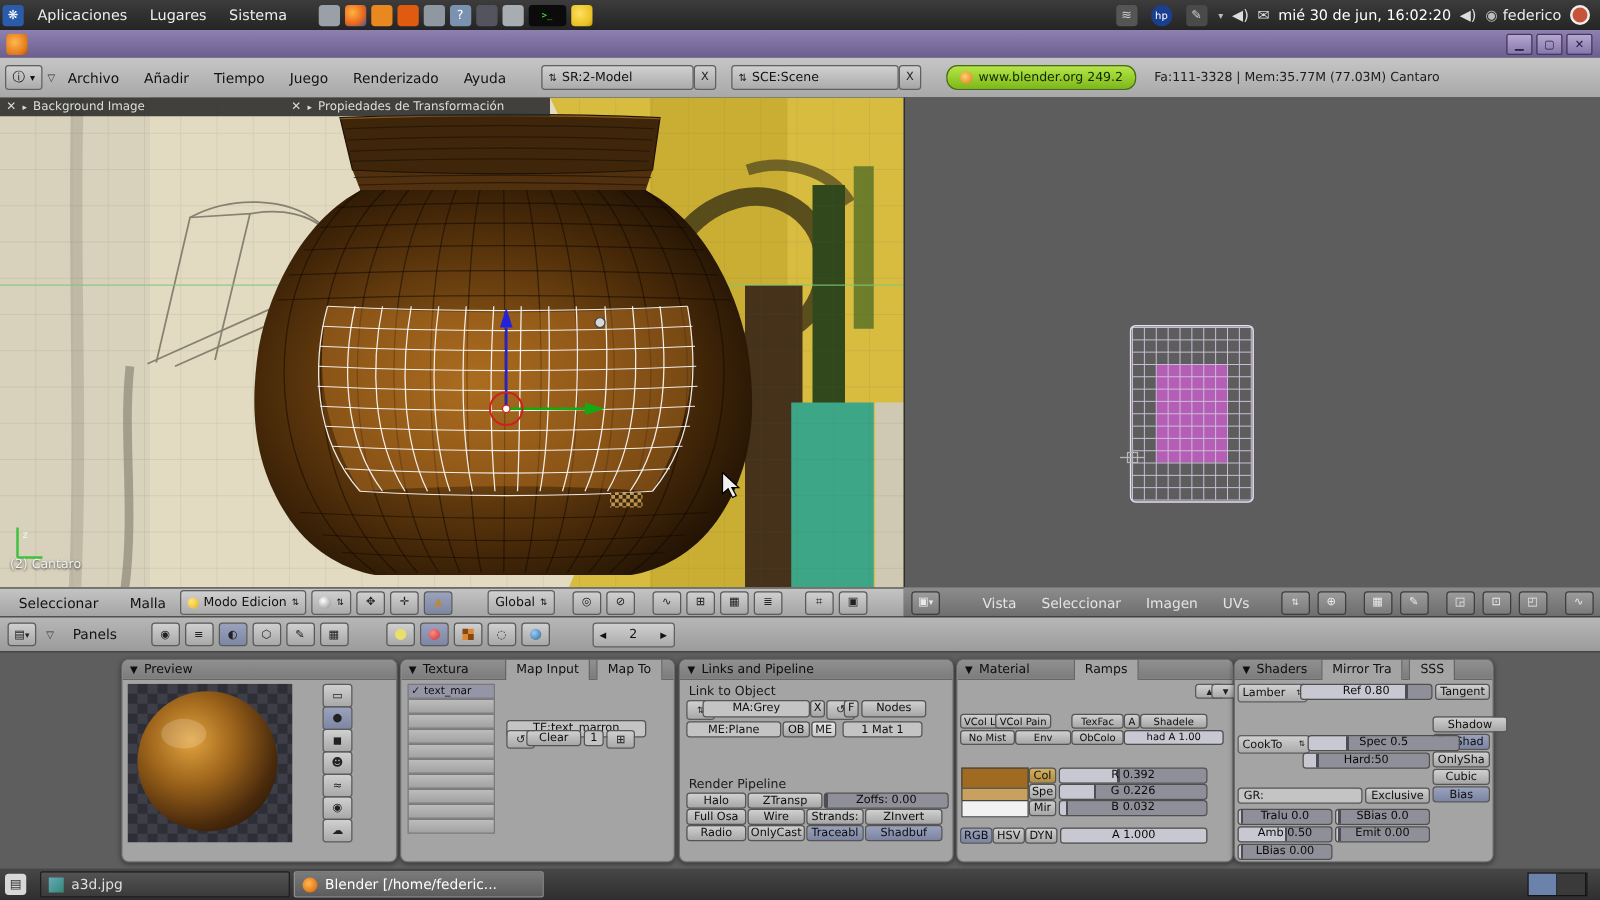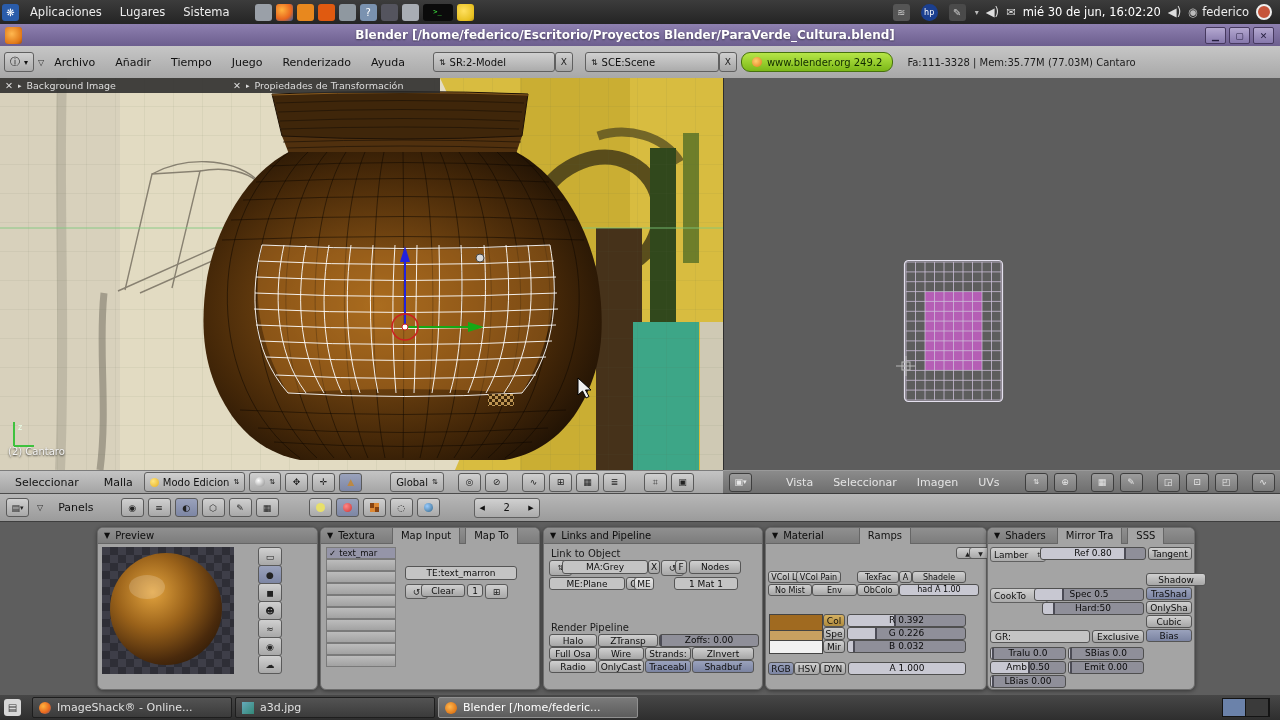--- a/index.html
+++ b/index.html
@@ -92,21 +92,20 @@
       <span style="display:inline-flex;align-items:center;gap:4px">
           <span style="color:#bbb">◉</span>
           <span>federico</span>
         </span>
       <span style="width:12px;height:12px;border:2px solid #eee;border-radius:50%;background:#c6543a;display:inline-block"></span>
     </div>
   </div>
 
   <div class="tbar">
     <span class="ico" style="background:radial-gradient(circle at 40% 40%,#ffb850,#e07818 70%,#9c4e08);margin-left:5px"></span>
-    <span class="title">Blender [/home/federico/Escritorio/Proyectos Blender/ParaVerde_Cultura.blend]</span>
     <span class="wbtns">
       <span class="wbtn">▁</span>
       <span class="wbtn">▢</span>
       <span class="wbtn">✕</span>
     </span>
   </div>
 
   <div class="bhead">
     <span class="dd" style="margin-left:4px">
         <span>ⓘ</span>
@@ -122,21 +121,21 @@
     <span class="dd" style="width:110px;margin-left:18px">
         <span style="font-size:8px">⇅</span>
         <span>SR:2-Model</span>
       </span>
     <span class="sq">X</span>
     <span class="dd" style="width:122px;margin-left:12px">
         <span style="font-size:8px">⇅</span>
         <span>SCE:Scene</span>
       </span>
     <span class="sq">X</span>
-    <span class="verbtn" style="margin-left:4px">
+    <span class="verbtn" style="margin-left:20px">
         <span style="width:10px;height:10px;border-radius:50%;background:radial-gradient(circle at 40% 40%,#ffd070,#e07818);margin-right:5px"></span>
         <span>www.blender.org 249.2</span>
       </span>
     <span class="stats">Fa:111-3328 | Mem:35.77M (77.03M) Cantaro</span>
   </div>
 
   <div class="v3d">
     <svg width="723" height="392" viewBox="0 0 723 392">
       <defs>
         <radialGradient id="potg" cx="0.44" cy="0.5" r="0.62">
@@ -441,37 +440,37 @@
       <span class="ibtn abs" style="left:160px;top:73px;width:18px">☻</span>
       <span class="ibtn abs" style="left:160px;top:91px;width:18px">≈</span>
       <span class="ibtn abs" style="left:160px;top:109px;width:18px">◉</span>
       <span class="ibtn abs" style="left:160px;top:127px;width:18px">☁</span>
     </div>
 
     <div class="panel" style="left:320px;width:220px">
       <div class="phead">
         <span class="tri">▼</span>
         <span>Textura</span>
-        <span class="ptab" style="margin-left:12px">Map Input</span>
+        <span class="ptab" style="margin-left:24px">Map Input</span>
         <span class="ptab">Map To</span>
       </div>
       <div class="trow sel" style="left:5px;top:19px">
           <span>✓</span>
           <span>text_mar</span>
         </div>
       <div class="trow" style="left:5px;top:31px"></div>
       <div class="trow" style="left:5px;top:43px"></div>
       <div class="trow" style="left:5px;top:55px"></div>
       <div class="trow" style="left:5px;top:67px"></div>
       <div class="trow" style="left:5px;top:79px"></div>
       <div class="trow" style="left:5px;top:91px"></div>
       <div class="trow" style="left:5px;top:103px"></div>
       <div class="trow" style="left:5px;top:115px"></div>
       <div class="trow" style="left:5px;top:127px"></div>
-      <div class="field" style="left:84px;top:38px;width:112px;height:14px">
+      <div class="field" style="left:84px;top:48px;width:112px;height:14px">
           <span>TE:text_marron</span>
         </div>
       <span class="ibtn abs" style="left:84px;top:56px;width:14px;height:13px">↺</span>
       <div class="bbtn" style="left:100px;top:56px;width:44px;height:13px">
           <span>Clear</span>
         </div>
       <div class="field" style="left:146px;top:56px;width:16px;height:13px">
           <span>1</span>
         </div>
       <span class="ibtn abs" style="left:164px;top:56px;width:14px;height:13px">⊞</span>
@@ -496,21 +495,21 @@
         </div>
       <div class="bbtn" style="left:145px;top:32px;width:52px;height:14px">
           <span>Nodes</span>
         </div>
       <div class="field" style="left:5px;top:49px;width:76px;height:13px">
           <span>ME:Plane</span>
         </div>
       <div class="bbtn" style="left:82px;top:49px;width:22px;height:13px">
           <span>OB</span>
         </div>
-      <div class="bbtn lit" style="left:90px;top:49px;width:20px;height:13px">
+      <div class="bbtn lit" style="left:105px;top:49px;width:20px;height:13px">
           <span>ME</span>
         </div>
       <div class="field" style="left:130px;top:49px;width:64px;height:13px">
           <span>1 Mat 1</span>
         </div>
       <span class="lbl" style="left:7px;top:94px">Render Pipeline</span>
       <div class="bbtn" style="left:5px;top:106px;width:48px;height:13px">
           <span>Halo</span>
         </div>
       <div class="bbtn" style="left:54px;top:106px;width:60px;height:13px">
@@ -644,21 +643,21 @@
       <div class="bbtn" style="left:158px;top:87px;width:46px;height:13px">
           <span>Cubic</span>
         </div>
       <div class="bbtn on" style="left:158px;top:101px;width:46px;height:13px">
           <span>Bias</span>
         </div>
       <div class="dd abs" style="left:2px;top:60px;width:50px;height:13px;font-size:9px;padding:0 3px">
           <span>CookTo</span>
           <span style="margin-left:auto;font-size:6px">⇅</span>
         </div>
-      <div class="slider" style="left:46px;top:60px;width:110px;--p:25%">
+      <div class="slider" style="left:58px;top:60px;width:122px;--p:25%">
           <span>Spec 0.5</span>
         </div>
       <div class="slider" style="left:54px;top:74px;width:102px;--p:10%">
           <span>Hard:50</span>
         </div>
       <div class="field" style="left:2px;top:102px;width:100px;height:13px;justify-content:flex-start;padding-left:4px">
           <span>GR:</span>
         </div>
       <div class="bbtn" style="left:104px;top:102px;width:52px;height:13px">
           <span>Exclusive</span>
@@ -678,24 +677,20 @@
       <div class="slider" style="left:2px;top:147px;width:76px;--p:2%">
           <span>LBias 0.00</span>
         </div>
     </div>
   </div>
 
   <div class="gbot">
     <span class="ico" style="background:#d8d8d8;color:#333;margin-left:4px">▤</span>
     <span style="width:6px"></span>
     <div class="task">
-      <span style="width:12px;height:12px;border-radius:50%;background:radial-gradient(circle at 35% 35%,#ffb23e,#e8661e 60%,#2a5caa);flex:0 0 auto"></span>
-      <span>ImageShack® - Online...</span>
-    </div>
-    <div class="task">
       <span style="width:12px;height:12px;background:linear-gradient(135deg,#6ab,#387);flex:0 0 auto"></span>
       <span>a3d.jpg</span>
     </div>
     <div class="task active">
       <span style="width:12px;height:12px;border-radius:50%;background:radial-gradient(circle at 40% 40%,#ffb850,#e07818 70%,#9c4e08);flex:0 0 auto"></span>
       <span>Blender [/home/federic...</span>
     </div>
     <div class="wsw">
       <span class="wscell act"></span>
       <span class="wscell"></span>

